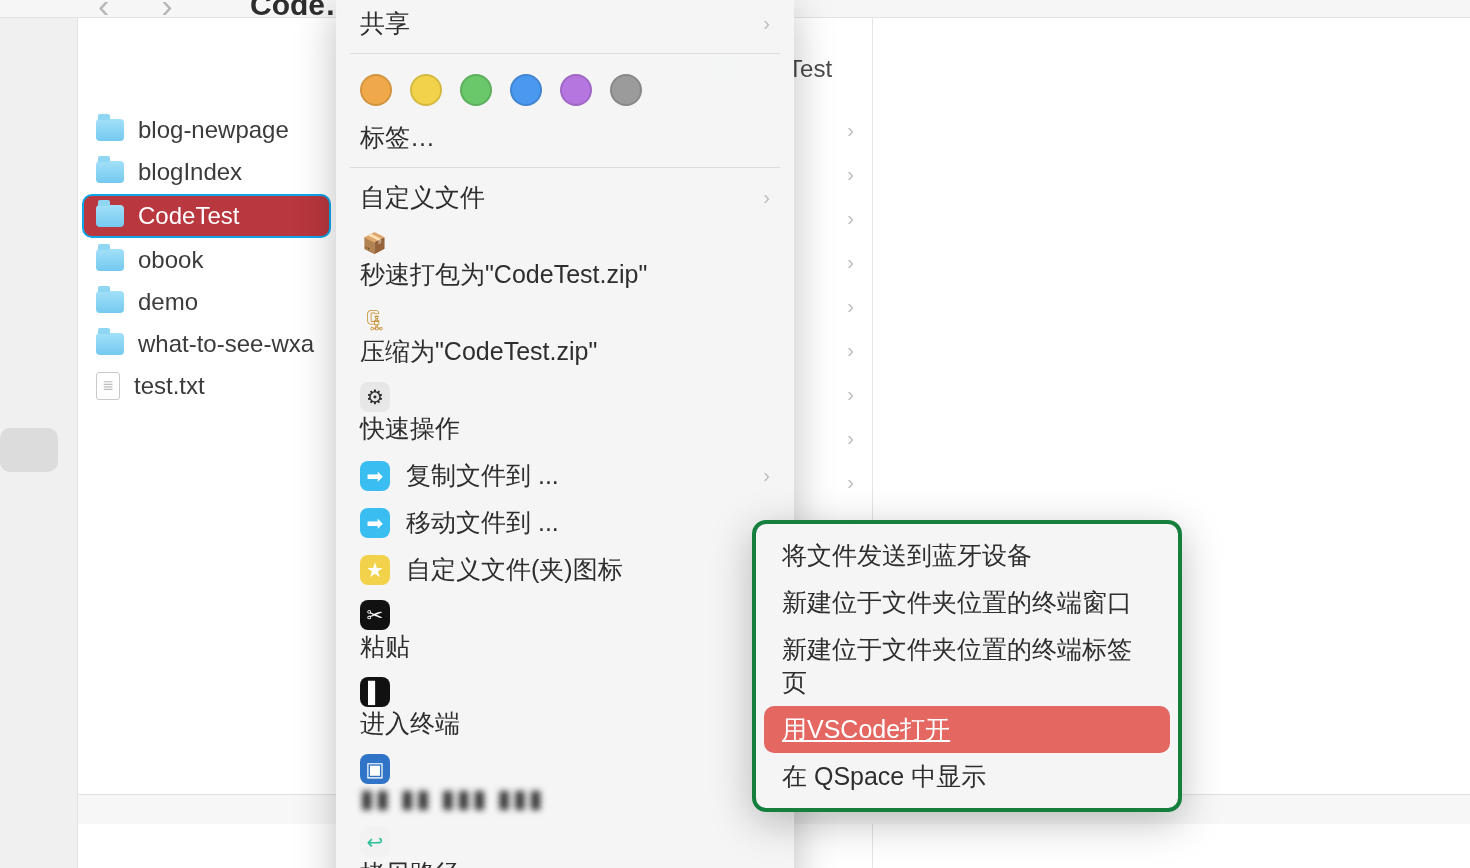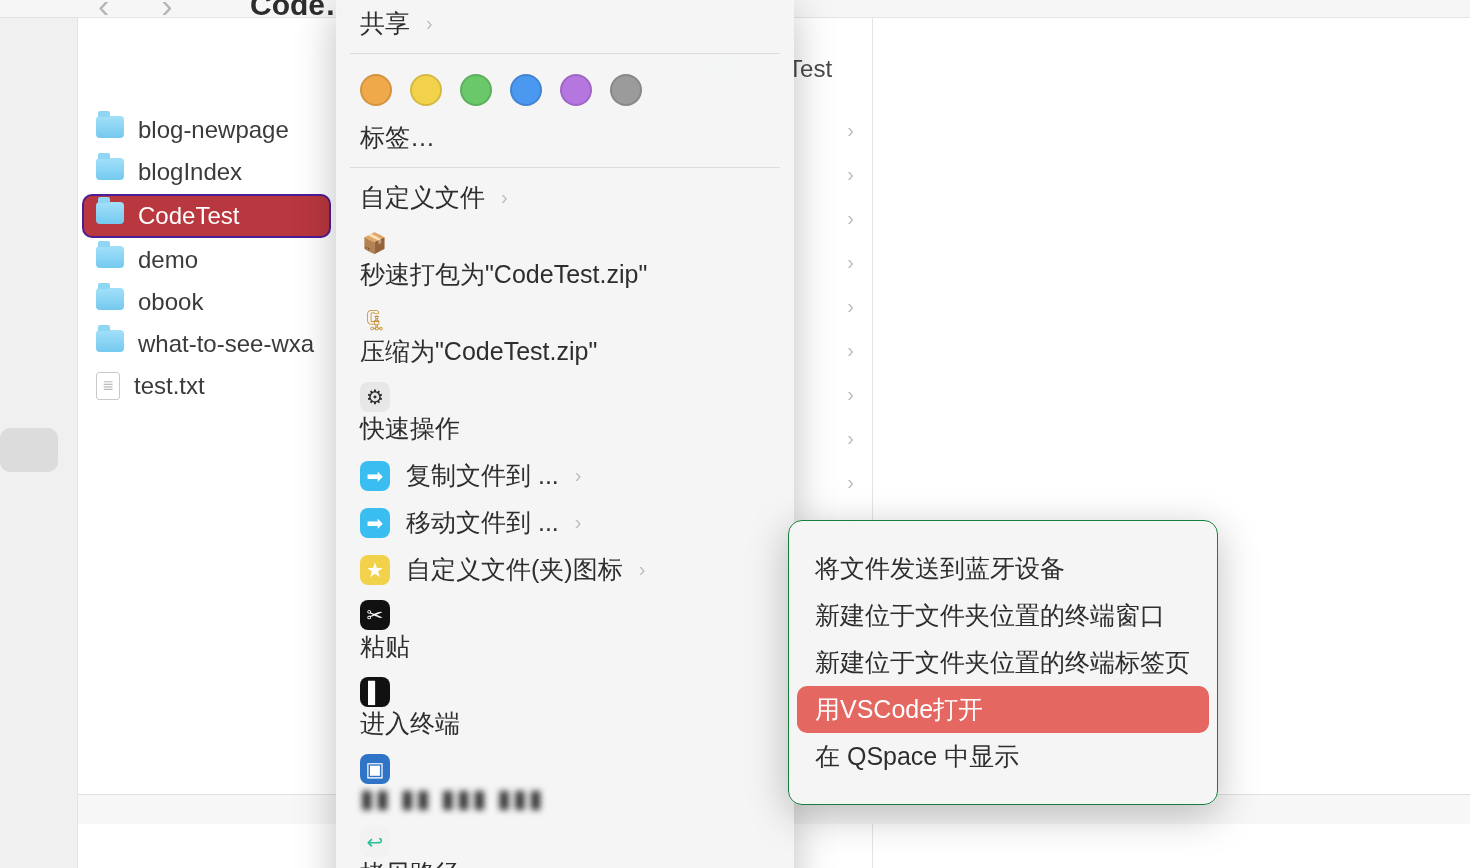--- a/index.html
+++ b/index.html
@@ -56,33 +56,34 @@
   top: 55px;
   left: 710px;
   font-size: 24px;
   color: #4a4a4a;
   display: flex;
   align-items: center;
   gap: 10px;
 }
 .file-row {
   display: flex;
+  align-items: center;
   gap: 14px;
   padding: 6px 10px 6px 12px;
   font-size: 24px;
   color: #3b3b3b;
   margin: 2px 6px;
   border-radius: 10px;
   white-space: nowrap;
   overflow: hidden;
 }
 .file-row.selected {
   background: #b9373e;
   color: #fff;
-  border: 2px solid #4c1d95;
+  border: 2px solid #0ea5e9;
   margin-left: 4px;
 }
 .folder-icon {
   width: 28px; height: 22px;
   background: linear-gradient(#a3e0f9,#74c9ef);
   border-radius: 4px;
   position: relative;
 }
 .folder-icon::before{
   content:"";
@@ -145,21 +146,21 @@
 }
 .ctx-item, .ctx-item-sub {
   display: flex;
   align-items: center;
   gap: 16px;
   padding: 7px 24px 7px 24px;
   font-size: 25px;
   color: #2e2e2e;
 }
 .ctx-item-sub {
-  justify-content: flex-start;
+  justify-content: space-between;
 }
 .ctx-item-sub .left { display:flex; align-items:center; gap:16px; }
 .ctx-sep {
   height: 1px;
   background: #dcdcdc;
   margin: 6px 14px;
 }
 .tag-row {
   display: flex;
   gap: 18px;
@@ -189,39 +190,40 @@
 .ico.path { background:#f2f2f2;color:#2fbf9b; }
 .pixelated {
   filter: blur(3px);
   color: #333;
   letter-spacing: 2px;
 }
 
 
 .sub-menu {
   position: absolute;
-  left: 788px;
+  left: 752px;
   top: 520px;
   width: 430px;
   background: rgba(245,245,245,0.98);
-  border: 1px solid #15803d;
+  border: 4px solid #15803d;
   border-radius: 14px;
   box-shadow: 0 10px 40px rgba(0,0,0,0.25);
-  padding: 24px 0;
+  padding: 8px 0;
 }
 .sub-item {
   padding: 7px 18px;
   font-size: 25px;
   color: #2e2e2e;
   margin: 0 8px;
   border-radius: 10px;
 }
 .sub-item.hl {
   background: #e46762;
   color: #fff;
+  text-decoration: underline;
 }
 
 
 .nav-arrows {
   position: absolute;
   top: -14px;
   left: 98px;
   display: flex;
   gap: 52px;
   font-size: 34px;
@@ -277,25 +279,25 @@
         <div class="file-row">
           <span class="folder-icon"></span>
           <span>blogIndex</span>
         </div>
         <div class="file-row selected">
           <span class="folder-icon"></span>
           <span>CodeTest</span>
         </div>
         <div class="file-row">
           <span class="folder-icon"></span>
+          <span>obook</span>
+        </div>
+        <div class="file-row">
+          <span class="folder-icon"></span>
           <span>demo</span>
-        </div>
-        <div class="file-row">
-          <span class="folder-icon"></span>
-          <span>obook</span>
         </div>
         <div class="file-row">
           <span class="folder-icon"></span>
           <span>what-to-see-wxa</span>
         </div>
         <div class="file-row">
           <span class="doc-icon"></span>
           <span>test.txt</span>
         </div>
       </div>

